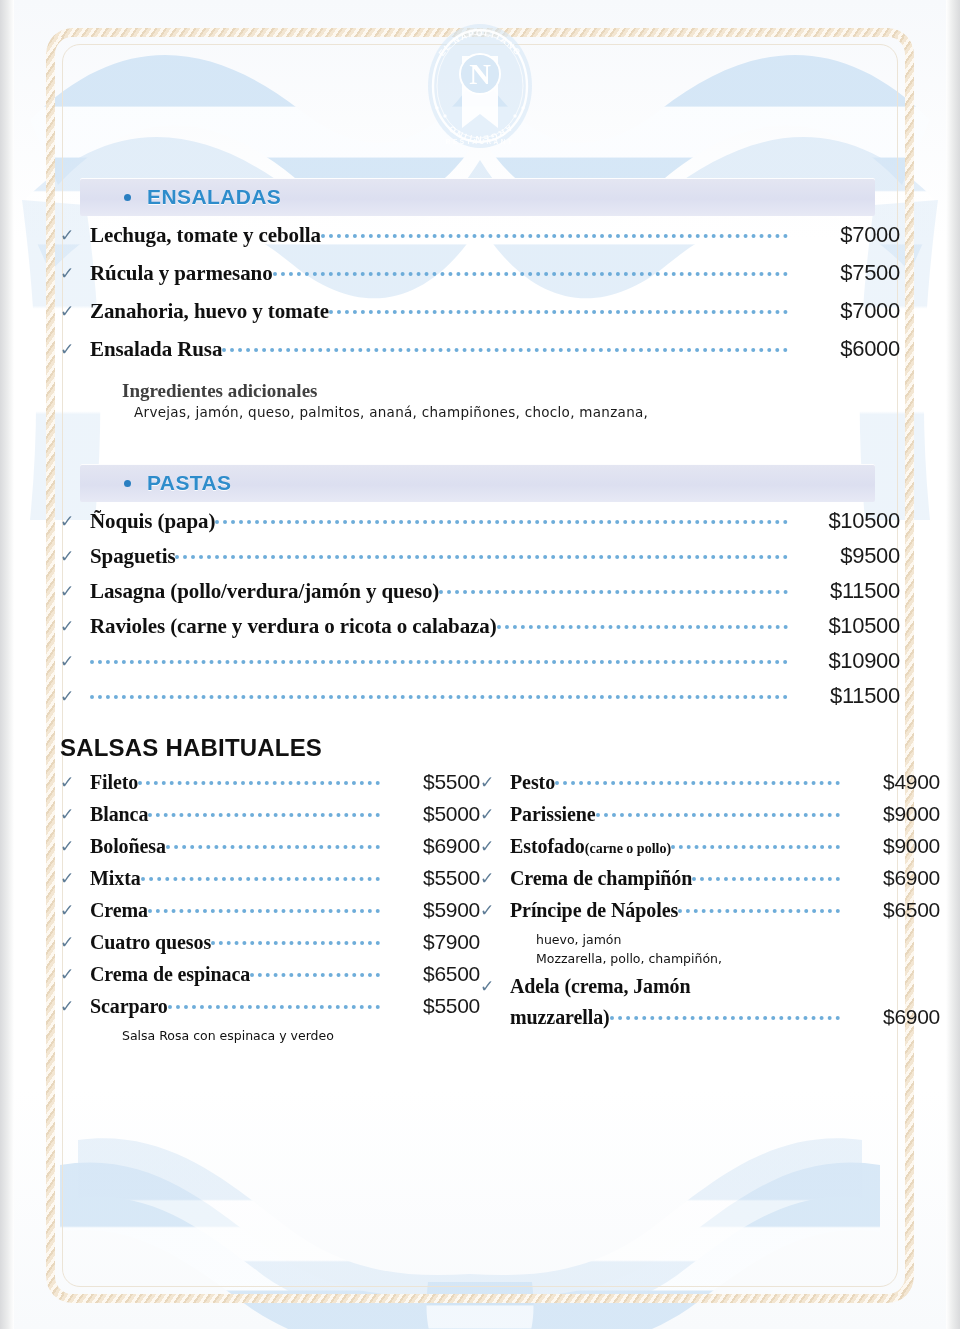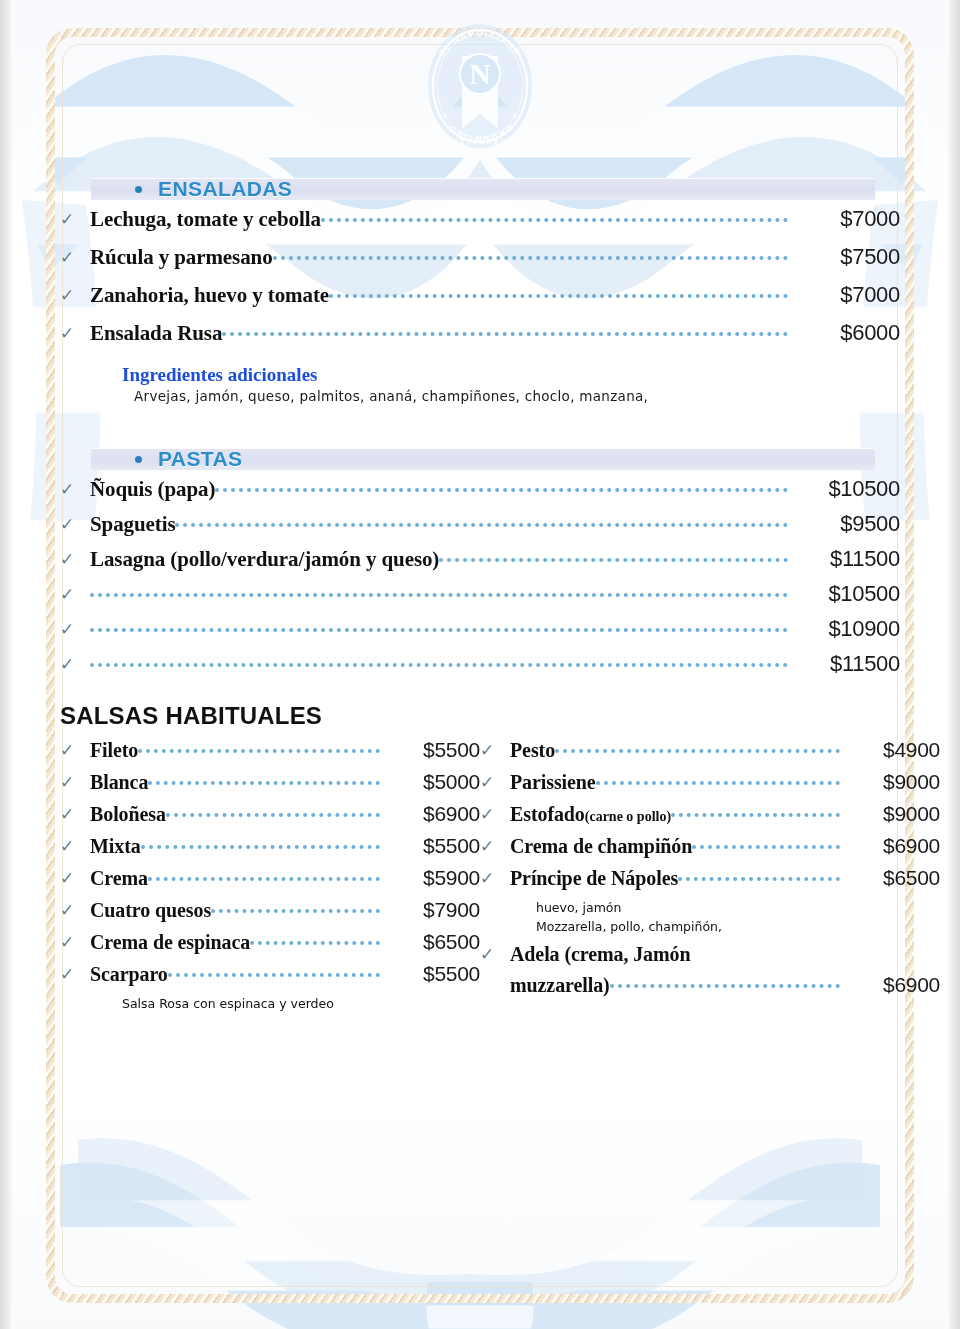--- a/index.html
+++ b/index.html
@@ -91,22 +91,22 @@
   .content {
     position: absolute;
     left: 0; right: 0; top: 0;
     z-index: 5;
     padding: 0 60px;
     box-sizing: border-box;
   }
 
   .section-bar {
     position: relative;
-    margin: 0 25px 0 31px;
-    height: 22px;
+    margin: 0 25px 0 20px;
+    height: 38px;
     background: linear-gradient(180deg, #e4e6f2 0%, #dcdff0 55%, #e7e9f5 100%);
     border-radius: 2px;
     display: flex;
     align-items: center;
     box-shadow: 0 1px 0 rgba(255,255,255,0.9) inset;
   }
   .section-bar .bullet {
     width: 7px; height: 7px;
     border-radius: 50%;
     background: #2a7fc1;
@@ -170,21 +170,21 @@
     text-align: right;
     min-width: 96px;
     padding-left: 14px;
     letter-spacing: -0.3px;
   }
 
   .sub-head {
     font-family: "Liberation Serif", serif;
     font-weight: bold;
     font-size: 19px;
-    color: #1d4ed8;
+    color: #404040;
     margin: 6px 0 2px 62px;
   }
   .sub-note {
     font-family: "DejaVu Sans", sans-serif;
     font-size: 13.5px;
     color: #1a1a1a;
     margin-left: 74px;
     letter-spacing: 0.3px;
   }
 
@@ -377,20 +377,21 @@
         <span class="price">$9500</span>
       </div>
       <div class="row" style="min-height:35px">
         <span class="check">✓</span>
         <span class="name">Lasagna (pollo/verdura/jamón y queso)</span>
         <span class="leader"></span>
         <span class="price">$11500</span>
       </div>
       <div class="row" style="min-height:35px">
         <span class="check">✓</span>
+        <span class="name">Ravioles (carne y verdura o ricota o calabaza)</span>
         <span class="leader"></span>
         <span class="price">$10500</span>
       </div>
       <div class="row" style="min-height:35px">
         <span class="check">✓</span>
         <span class="leader"></span>
         <span class="price">$10900</span>
       </div>
       <div class="row" style="min-height:35px">
         <span class="check">✓</span>

